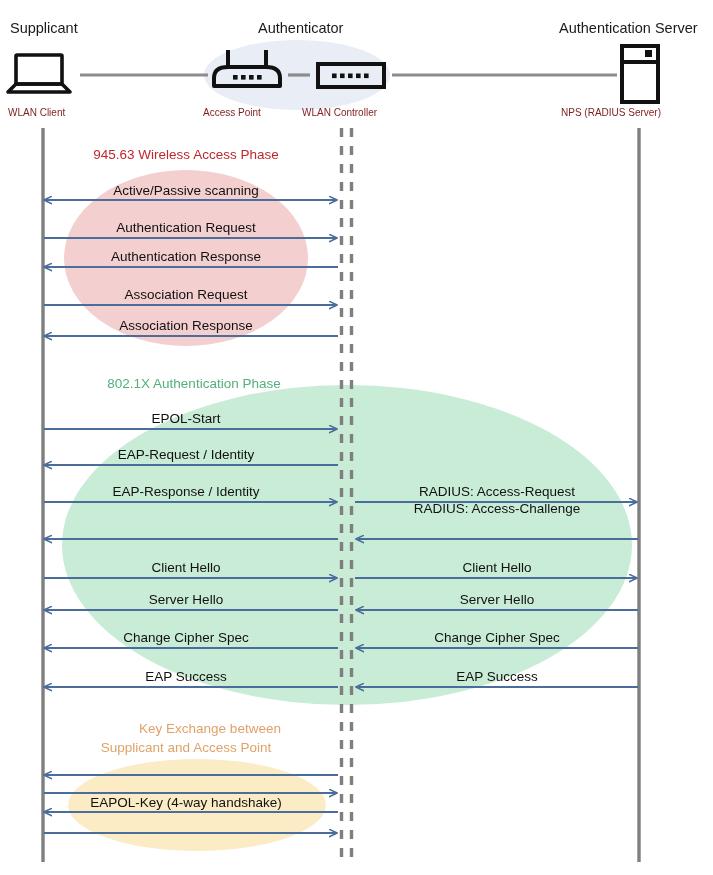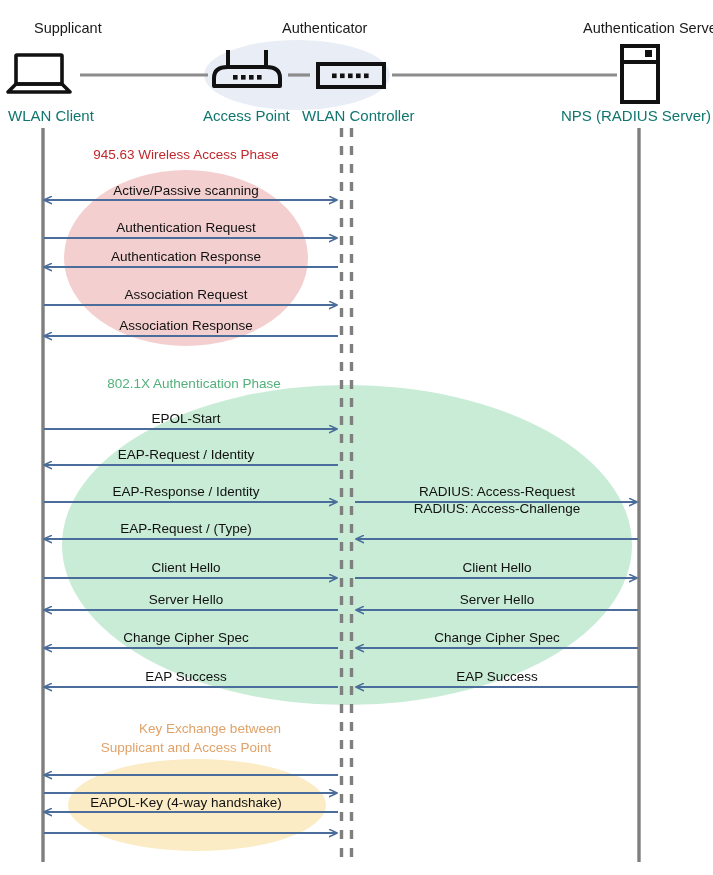--- a/index.html
+++ b/index.html
@@ -7,22 +7,22 @@
   body{
     font-family:"Liberation Sans", sans-serif;
     width:713px;height:875px;position:relative;overflow:hidden;
     color:#1a1a1a;
   }
   #stage{position:absolute;left:0;top:0;width:713px;height:875px;}
   svg.layer{position:absolute;left:0;top:0;width:713px;height:875px;}
   .txt{position:absolute;white-space:nowrap;}
 
   
-  .actor-role{font-size:14.5px;color:#1a1a1a;margin-left:24px;}
-  .actor-name{font-size:15px;color:#0f766e;}
+  .actor-role{font-size:14.5px;color:#1a1a1a;}
+  .actor-name{font-size:10px;color:#7f1d1d;}
 
   
   .phase-title{font-size:13.5px;text-align:center;}
   .phase-red{color:#c0282d;}
   .phase-green{color:#52b07a;}
   .phase-orange{color:#e0a269;}
 
   
   .msg{font-size:13.5px;color:#111111;text-align:center;}
 </style>
@@ -134,21 +134,20 @@
 
   <div class="txt phase-title phase-orange" style="left:46px;top:740px;width:280px;">Supplicant and Access Point</div>
   <div class="txt msg" style="left:46px;top:220px;width:280px;">Authentication Request</div>
   <div class="txt msg" style="left:46px;top:287px;width:280px;">Association Request</div>
   <div class="txt msg" style="left:46px;top:249px;width:280px;">Authentication Response</div>
   <div class="txt msg" style="left:46px;top:318px;width:280px;">Association Response</div>
 
   <div class="txt msg" style="left:46px;top:411px;width:280px;">EPOL-Start</div>
   <div class="txt msg" style="left:46px;top:447px;width:280px;">EAP-Request / Identity</div>
   <div class="txt msg" style="left:46px;top:484px;width:280px;">EAP-Response / Identity</div>
-  <div class="txt msg" style="left:46px;top:521px;width:280px;">EAP-Request / (Type)</div>
   <div class="txt msg" style="left:46px;top:560px;width:280px;">Client Hello</div>
   <div class="txt msg" style="left:46px;top:592px;width:280px;">Server Hello</div>
   <div class="txt msg" style="left:46px;top:630px;width:280px;">Change Cipher Spec</div>
   <div class="txt msg" style="left:46px;top:669px;width:280px;">EAP Success</div>
 
   <div class="txt msg" style="left:356px;top:484px;width:282px;">RADIUS: Access-Request</div>
   <div class="txt msg" style="left:356px;top:501px;width:282px;">RADIUS: Access-Challenge</div>
   <div class="txt msg" style="left:356px;top:560px;width:282px;">Client Hello</div>
   <div class="txt msg" style="left:356px;top:592px;width:282px;">Server Hello</div>
   <div class="txt msg" style="left:356px;top:630px;width:282px;">Change Cipher Spec</div>

